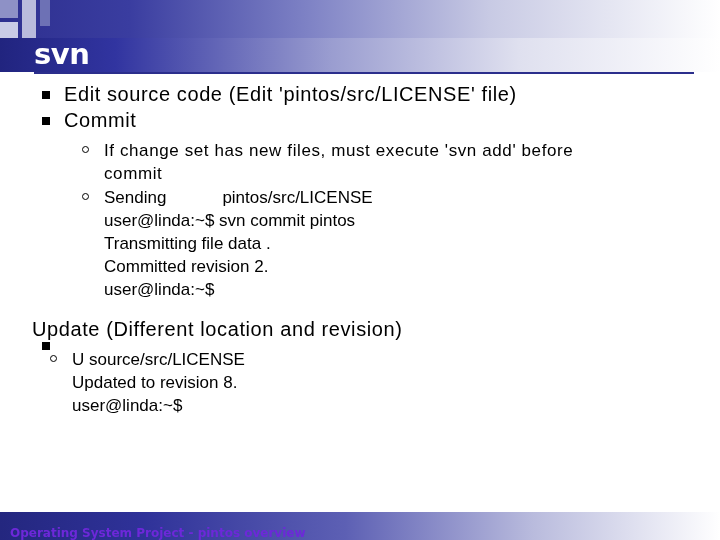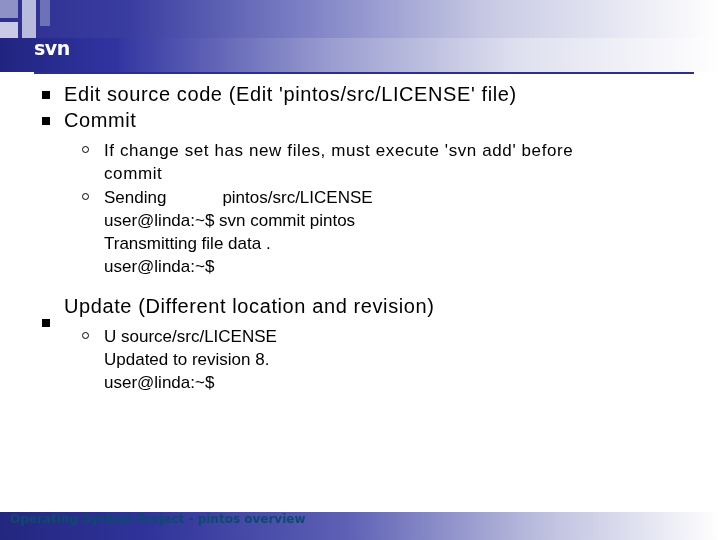--- a/index.html
+++ b/index.html
@@ -40,21 +40,21 @@
     width: 720px;
     height: 34px;
     background: linear-gradient(to right, #21247f 0%, #3134a0 16%, #9a9dd0 46%, #dfe0ef 72%, #ffffff 100%);
   }
   .slide-title {
     position: absolute;
     left: 34px;
     top: 37px;
     font-family: "DejaVu Sans", sans-serif;
     font-weight: bold;
-    font-size: 19px;
+    font-size: 29px;
     color: #ffffff;
     letter-spacing: -0.5px;
   }
   .title-rule {
     position: absolute;
     left: 34px;
     top: 72px;
     width: 660px;
     height: 2px;
     background: #2b2e8c;
@@ -120,25 +120,25 @@
     position: absolute;
     left: 0;
     bottom: 0;
     width: 720px;
     height: 28px;
     background: linear-gradient(to right, #24277f 0%, #2f3299 20%, #5d60b4 48%, #b9bbdd 74%, #ffffff 100%);
   }
   .footer-text {
     position: absolute;
     left: 10px;
-    bottom: 14px;
+    bottom: 0;
     font-family: "DejaVu Sans", sans-serif;
     font-weight: bold;
     font-size: 12px;
-    color: #0c4a6e;
+    color: #6d28d9;
     text-align: right;
   }
 </style>
 </head>
 <body>
 
 <div class="top-band"></div>
 <div class="sq sq1"></div>
 <div class="sq sq2"></div>
 <div class="sq sq3"></div>
@@ -162,26 +162,27 @@
         <li class="l2">
           <span class="bullet-ring"></span>
           <span class="term-line spaced">If change set has new files, must execute 'svn add' before</span>
           <span class="term-line spaced">commit</span>
         </li>
         <li class="l2">
           <span class="bullet-ring"></span>
           <span class="term-line"><span>Sending</span><span class="wide-gap"></span><span>pintos/src/LICENSE</span></span>
           <span class="term-line">user@linda:~$ svn commit pintos</span>
           <span class="term-line">Transmitting file data .</span>
+          <span class="term-line">Committed revision 2.</span>
           <span class="term-line">user@linda:~$</span>
         </li>
       </ul>
     </li>
 
-    <li class="l1" style="margin-top:16px;">
+    <li class="l1" style="margin-top:16px;padding-left:32px;">
       <span class="bullet-sq" style="top:25px;"></span>
       <span class="spaced" style="display:block;margin-top:16px;">Update (Different location and revision)</span>
       <ul class="lvl2">
         <li class="l2">
           <span class="bullet-ring"></span>
           <span class="term-line">U  source/src/LICENSE</span>
           <span class="term-line">Updated to revision 8.</span>
           <span class="term-line">user@linda:~$</span>
         </li>
       </ul>

